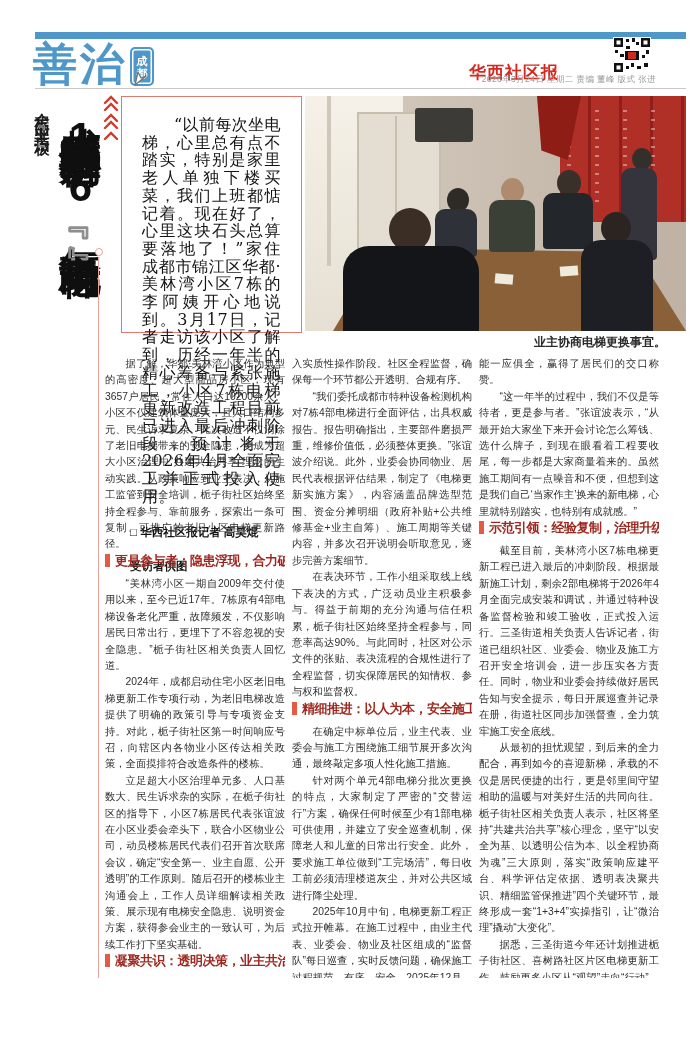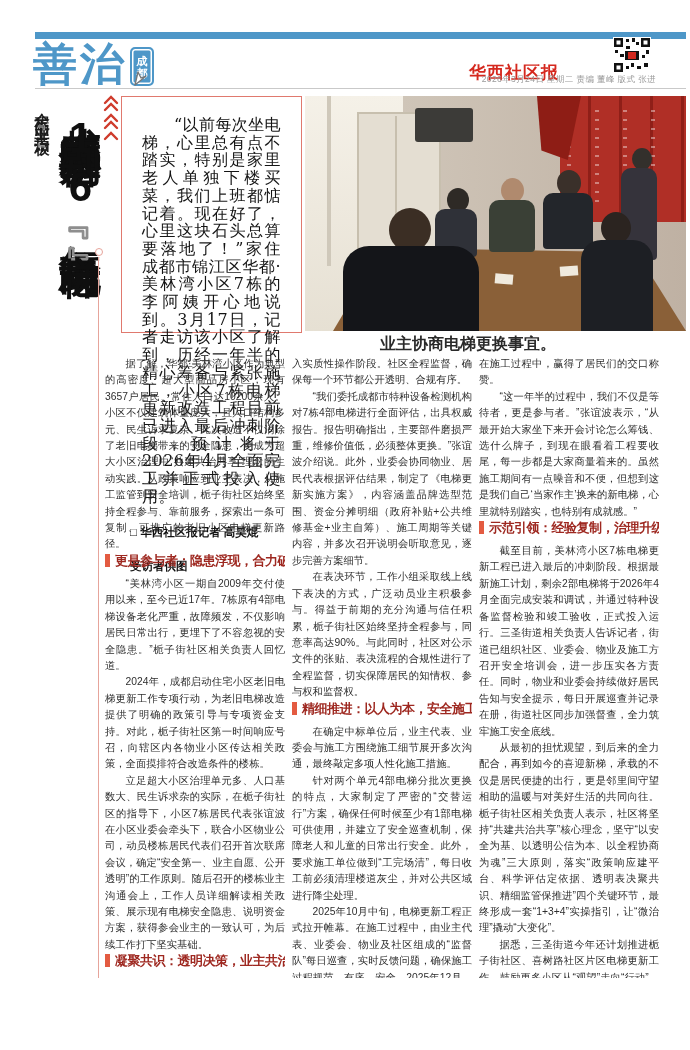--- a/index.html
+++ b/index.html
@@ -56,22 +56,22 @@
           -webkit-mask:repeating-linear-gradient(90deg,#000 0 4px,transparent 4px 28px);
           mask:repeating-linear-gradient(90deg,#000 0 4px,transparent 4px 28px);}
   .ph-flag{left:232px;top:0;width:44px;height:64px;background:#8e1d15;
            clip-path:polygon(0 0,100% 0,70% 100%,10% 85%);}
   .ph-table{left:28px;top:152px;width:353px;height:83px;background:#8a6038;
             clip-path:polygon(14% 0,86% 5%,100% 100%,0 100%);}
   .ph-paper{background:#efeade;width:18px;height:10px;}
   .pp-head{border-radius:50%;}
   .pp-body{border-radius:10px 10px 4px 4px;}
 
-  .caption{position:absolute;left:380px;top:334px;width:306px;
-           font-family:"DejaVu Serif",serif;font-size:16px;font-weight:700;color:#2a2a2a;}
+  .caption{position:absolute;left:360px;top:334px;width:306px;text-align:right;
+           font-family:"DejaVu Serif",serif;font-size:12px;font-weight:700;color:#2a2a2a;}
 
   
   .col{position:absolute;top:356px;width:180px;height:646px;overflow:hidden;font-size:10.3px;
        line-height:16.4px;text-align:justify;color:#2e2e2e;}
   .c1{left:105px}.c2{left:292px}.c3{left:479px}
   .col p{margin:0;text-indent:2em;}
   .col p.cont{text-indent:0;}
   .sec-h{margin:0 0 8px;font-size:13px;font-weight:800;color:#9e2820;line-height:15px;
          white-space:nowrap;letter-spacing:-0.5px;}
   .sec-h .bar{display:inline-block;width:5px;height:13px;background:#e35b41;margin-right:5px;
@@ -196,21 +196,21 @@
     <p class="cont">入实质性操作阶段。社区全程监督，确保每一个环节都公开透明、合规有序。</p>
     <p>“我们委托成都市特种设备检测机构对7栋4部电梯进行全面评估，出具权威报告。报告明确指出，主要部件磨损严重，维修价值低，必须整体更换。”张谊波介绍说。此外，业委会协同物业、居民代表根据评估结果，制定了《电梯更新实施方案》，内容涵盖品牌选型范围、资金分摊明细（政府补贴+公共维修基金+业主自筹）、施工周期等关键内容，并多次召开说明会听取意见，逐步完善方案细节。</p>
     <p>在表决环节，工作小组采取线上线下表决的方式，广泛动员业主积极参与。得益于前期的充分沟通与信任积累，栀子街社区始终坚持全程参与，同意率高达90%。与此同时，社区对公示文件的张贴、表决流程的合规性进行了全程监督，切实保障居民的知情权、参与权和监督权。</p>
     <div class="sec-h"><span class="bar"></span><span>精细推进：以人为本，安全施工</span></div>
     <p>在确定中标单位后，业主代表、业委会与施工方围绕施工细节展开多次沟通，最终敲定多项人性化施工措施。</p>
     <p>针对两个单元4部电梯分批次更换的特点，大家制定了严密的“交替运行”方案，确保任何时候至少有1部电梯可供使用，并建立了安全巡查机制，保障老人和儿童的日常出行安全。此外，要求施工单位做到“工完场清”，每日收工前必须清理楼道灰尘，并对公共区域进行降尘处理。</p>
     <p>2025年10月中旬，电梯更新工程正式拉开帷幕。在施工过程中，由业主代表、业委会、物业及社区组成的“监督队”每日巡查，实时反馈问题，确保施工过程规范、有序、安全。2025年12月，7栋的2部电梯率先完成换新并投入使用。新电梯运行平稳、安静舒适，轿厢明亮宽敞，功</p>
   </div>
 
   <div class="col c3">
-    <p class="cont">在施工过程中，赢得了居民们的交口称赞。</p>
+    <p class="cont">能一应俱全，赢得了居民们的交口称赞。</p>
     <p>“这一年半的过程中，我们不仅是等待者，更是参与者。”张谊波表示，“从最开始大家坐下来开会讨论怎么筹钱、选什么牌子，到现在眼看着工程要收尾，每一步都是大家商量着来的。虽然施工期间有一点噪音和不便，但想到这是我们自己‘当家作主’换来的新电梯，心里就特别踏实，也特别有成就感。”</p>
     <div class="sec-h"><span class="bar"></span><span>示范引领：经验复制，治理升级</span></div>
     <p>截至目前，美林湾小区7栋电梯更新工程已进入最后的冲刺阶段。根据最新施工计划，剩余2部电梯将于2026年4月全面完成安装和调试，并通过特种设备监督检验和竣工验收，正式投入运行。三圣街道相关负责人告诉记者，街道已组织社区、业委会、物业及施工方召开安全培训会，进一步压实各方责任。同时，物业和业委会持续做好居民告知与安全提示，每日开展巡查并记录在册，街道社区同步加强督查，全力筑牢施工安全底线。</p>
     <p>从最初的担忧观望，到后来的全力配合，再到如今的喜迎新梯，承载的不仅是居民便捷的出行，更是邻里间守望相助的温暖与对美好生活的共同向往。栀子街社区相关负责人表示，社区将坚持“共建共治共享”核心理念，坚守“以安全为基、以透明公信为本、以全程协商为魂”三大原则，落实“政策响应建平台、科学评估定依据、透明表决聚共识、精细监管保推进”四个关键环节，最终形成一套“1+3+4”实操指引，让“微治理”撬动“大变化”。</p>
     <p>据悉，三圣街道今年还计划推进栀子街社区、喜树路社区片区电梯更新工作，鼓励更多小区从“观望”走向“行动”，在破解超大小区治理难题中推动更多民生实事落地见效。</p>
   </div>
 
 </div>
 
 </body></html>

